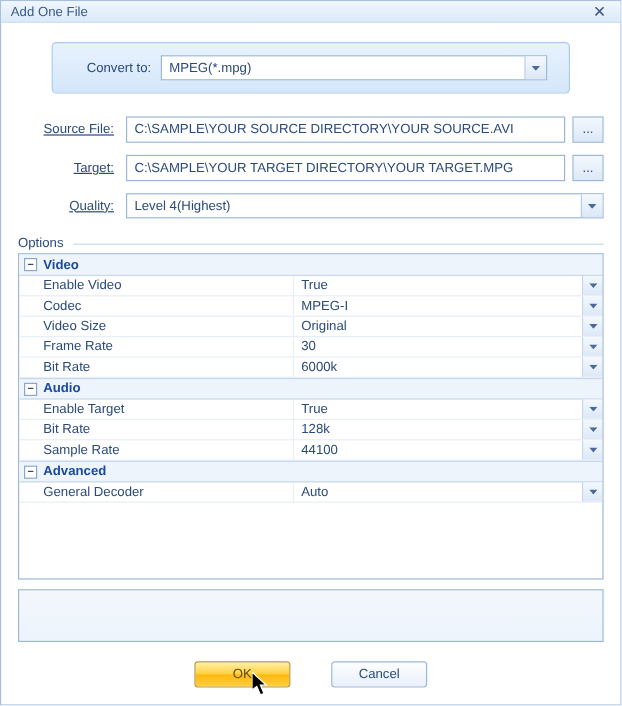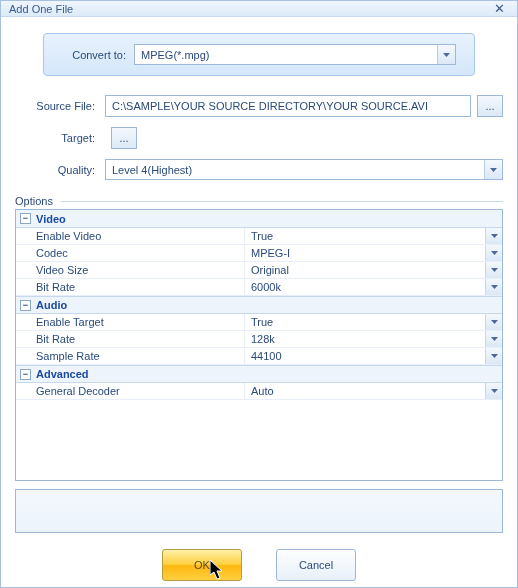--- a/index.html
+++ b/index.html
@@ -8,36 +8,36 @@
 .titlebar { height: 24px; background: linear-gradient(#f0f6fd,#dceaf9); display: flex; align-items: center; justify-content: space-between; padding: 0 8px; border-bottom: 1px solid #c8d8ec; color: #3a5a8a; }
 .titlebar .title { font-size: 11px; }
 .close-x { color: #3a5a8a; font-size: 13px; cursor: default; padding: 0 4px; }
 .body { flex: 1; padding: 10px 14px 8px; display: flex; flex-direction: column; justify-content: flex-end; }
 .convert-box { border: 1px solid #a8c8f0; background: linear-gradient(#e8f2fd,#d4e7fa); border-radius: 4px; padding: 10px 18px; margin: 6px 28px 14px; display: flex; align-items: center; }
 .convert-box label { width: 72px; text-align: right; color: #2a4a7a; padding-right: 8px; }
 .select { flex: 1; height: 21px; background: #fff; border: 1px solid #9cb8d8; display: flex; align-items: center; padding-left: 6px; position: relative; color: #2a4a7a; }
 .select .dd { position: absolute; right: 0; top: 0; width: 18px; height: 100%; background: linear-gradient(#f4f8fd,#dce8f7); border-left: 1px solid #b8cce4; display: flex; align-items: center; justify-content: center; }
 .dd svg, .prop-dd svg { width: 7px; height: 4px; }
 .form-row { display: flex; align-items: center; margin: 5px 0; }
-.form-row > label { width: 90px; text-align: right; padding-right: 10px; color: #2a4a7a; }
+.form-row > label { width: 90px; text-align: right; padding-right: 10px; color: #2a4a7a; text-decoration: underline; }
 .txt { flex: 1; height: 22px; border: 1px solid #9cb8d8; background: #fff; padding: 0 6px; color: #2a4a7a; outline: none; }
 .browse { width: 26px; height: 22px; margin-left: 6px; background: linear-gradient(#f4f8fd,#dce8f7); border: 1px solid #9cb8d8; display: flex; align-items: center; justify-content: center; color: #2a4a7a; cursor: default; }
 .options-label { color: #2a4a7a; margin-top: 10px; margin-bottom: 2px; display: flex; align-items: center; }
 .options-label .line { flex: 1; height: 1px; background: #c8d8ec; margin-left: 8px; }
 .grid { border: 1px solid #9cb8d8; background: #fff; height: 272px; overflow: hidden; }
 .cat { background: #eef4fc; border-top: 1px solid #c8d8ec; border-bottom: 1px solid #c8d8ec; height: 18px; display: flex; align-items: center; padding-left: 4px; color: #1a4aa0; font-weight: bold; }
 .cat:first-child { border-top: none; }
 .cat .tw { width: 11px; height: 11px; border: 1px solid #8aa8c8; background: #fff; margin-right: 5px; display: flex; align-items: center; justify-content: center; color: #2a4a7a; font-size: 9px; line-height: 1; }
 .prop { height: 17px; display: flex; align-items: stretch; border-bottom: 1px solid #e8eef7; }
 .prop .pname { width: 229px; padding-left: 20px; color: #2a4a7a; display: flex; align-items: center; border-right: 1px solid #e8eef7; }
 .prop .pval { flex: 1; padding-left: 6px; color: #2a4a7a; display: flex; align-items: center; position: relative; }
 .prop-dd { position: absolute; right: 0; top: 0; width: 17px; height: 100%; background: linear-gradient(#f4f8fd,#dce8f7); border-left: 1px solid #c8d8ec; display: flex; align-items: center; justify-content: center; }
 .desc-box { border: 1px solid #9cb8d8; background: linear-gradient(#f4f8fd,#ecf3fb); height: 44px; margin-top: 8px; }
 .buttons { display: flex; justify-content: center; gap: 34px; margin-top: 16px; margin-bottom: 6px; }
-.btn { width: 80px; height: 32px; border: 1px solid #b89a40; border-radius: 3px; display: flex; align-items: center; justify-content: center; color: #604a10; cursor: default; }
+.btn { width: 80px; height: 22px; border: 1px solid #b89a40; border-radius: 3px; display: flex; align-items: center; justify-content: center; color: #604a10; cursor: default; }
 .btn-ok { background: linear-gradient(#fff0a8,#ffd040 48%,#ffb810 52%,#ffcf40); }
 .btn-cancel { background: linear-gradient(#fdfefe,#e8f0fa); border-color: #9cb8d8; color: #2a4a7a; }
 .cursor { position: absolute; left: 210px; top: 560px; pointer-events: none; }
 .cursor svg { width: 16px; height: 22px; }
 </style>
 </head>
 <body>
 
 <div class="window">
   <div class="titlebar">
@@ -61,20 +61,21 @@
     <div class="form-row">
       <label>Source File:</label>
       <input class="txt" value="C:\SAMPLE\YOUR SOURCE DIRECTORY\YOUR SOURCE.AVI" style="">
       <div class="browse">
           <span>...</span>
         </div>
     </div>
 
     <div class="form-row">
       <label>Target:</label>
+      <input class="txt" value="C:\SAMPLE\YOUR TARGET DIRECTORY\YOUR TARGET.MPG" style="">
       <div class="browse">
           <span>...</span>
         </div>
     </div>
 
     <div class="form-row">
       <label>Quality:</label>
       <div class="select">
         <span>Level 4(Highest)</span>
         <div class="dd">
@@ -113,20 +114,28 @@
         </div>
         <div class="prop">
           <div class="pname">Video Size</div>
           <div class="pval">Original<div class="prop-dd">
               <svg viewBox="0 0 7 4">
                 <path d="M0 0 L3.5 4 L7 0 Z" fill="#4a6a9a"></path>
               </svg>
             </div></div>
         </div>
         <div class="prop">
+          <div class="pname">Frame Rate</div>
+          <div class="pval">30<div class="prop-dd">
+              <svg viewBox="0 0 7 4">
+                <path d="M0 0 L3.5 4 L7 0 Z" fill="#4a6a9a"></path>
+              </svg>
+            </div></div>
+        </div>
+        <div class="prop">
           <div class="pname">Bit Rate</div>
           <div class="pval">6000k<div class="prop-dd">
               <svg viewBox="0 0 7 4">
                 <path d="M0 0 L3.5 4 L7 0 Z" fill="#4a6a9a"></path>
               </svg>
             </div></div>
         </div>
         <div class="cat">
           <span class="tw">−</span>
           <span>Audio</span>

